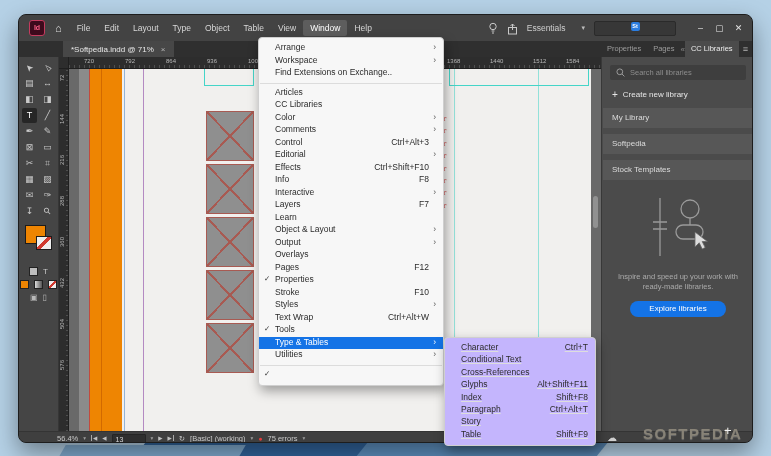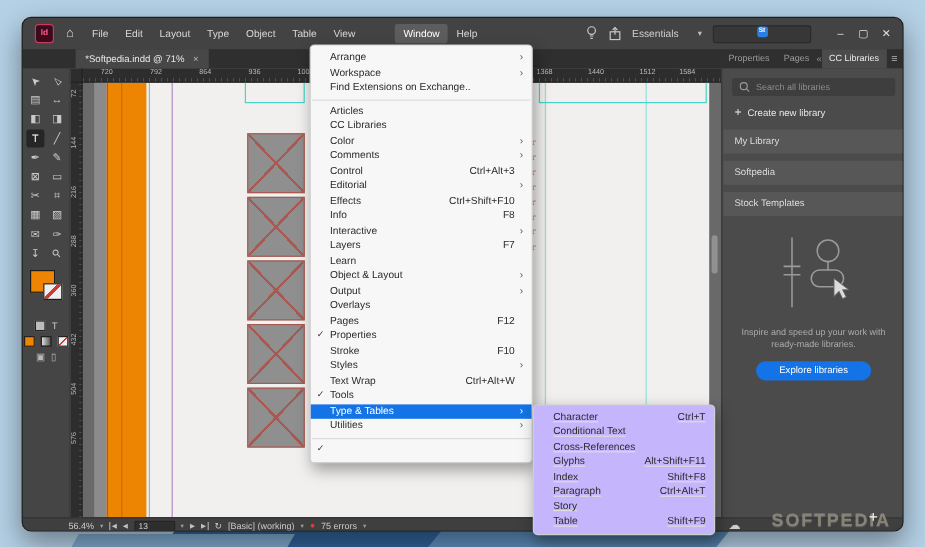--- a/index.html
+++ b/index.html
@@ -14,21 +14,21 @@
   .app{position:absolute;left:18px;top:14px;width:735px;height:429px;background:#3f3f3f;
     border:1px solid #1d1d1d;border-radius:8px;box-shadow:0 10px 24px rgba(0,0,0,.4);overflow:hidden;box-sizing:border-box;}
 
   
   .titlebar{position:absolute;left:0;top:0;width:735px;height:26px;background:#434343;display:flex;align-items:center;padding:0 0 0 10px;box-sizing:border-box;}
   .idlogo{width:14px;height:14px;background:#3d0a1c;border:1px solid #c43b5e;border-radius:3px;color:#ff5f87;
     font-size:7px;font-weight:bold;text-align:center;line-height:13px;flex:0 0 auto;}
   .homeic{font-size:11px;color:#d4d4d4;margin:0 8px 0 10px;}
   .tmenus{display:flex;align-items:center;}
   .tmenu{font-size:8.5px;color:#d8d8d8;padding:3px 7px;border-radius:2px;white-space:nowrap;}
-  .tmenu.active{background:#5d5d5d;color:#fff;margin-left:26px;}
+  .tmenu.active{background:#5d5d5d;color:#fff;}
   .tbright{margin-left:auto;display:flex;align-items:center;gap:9px;padding-right:6px;}
   .wslabel{font-size:8.5px;color:#cfcfcf;display:flex;align-items:center;gap:16px;}
   .chev{font-size:7px;color:#bdbdbd;}
   .stockbox{width:82px;height:15px;background:#373737;border:1px solid #2a2a2a;border-radius:2px;display:flex;align-items:center;gap:4px;padding:0 17px;box-sizing:border-box;flex-direction:column;}
   .stocklogo{width:9px;height:9px;background:#2b7de0;border-radius:2px;color:#fff;font-size:5.5px;font-weight:bold;text-align:center;line-height:9px;}
   .stocktxt{font-size:7.5px;color:#8d8d8d;white-space:nowrap;overflow:hidden;}
   .winbtns{display:flex;align-items:center;margin-left:6px;}
   .wbtn{width:19px;text-align:center;font-size:9px;color:#e2e2e2;line-height:26px;}
 
   

